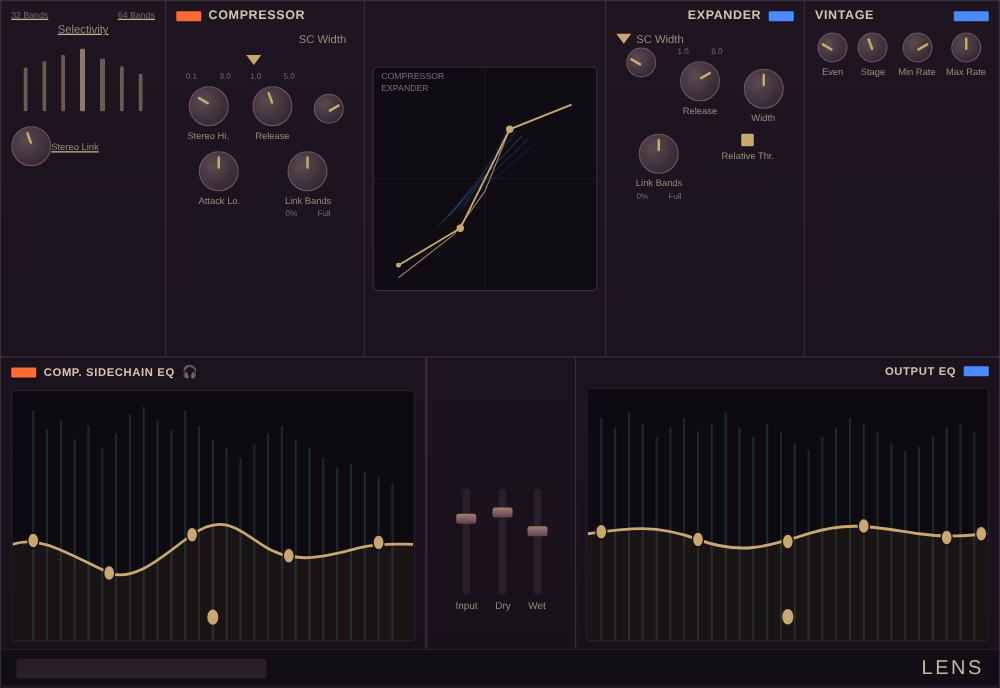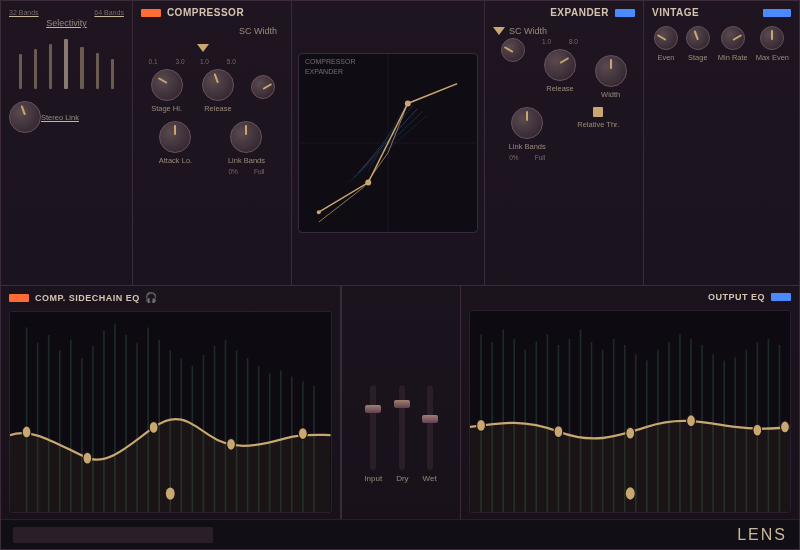--- a/index.html
+++ b/index.html
@@ -232,21 +232,21 @@
       align-items: center;
       justify-content: flex-end;
       padding: 6px;
       border-right: 1px solid #3a2a3a;
       border-left: 1px solid #3a2a3a;
     }
 
     .faders-container {
       display: flex;
       gap: 14px;
-      align-items: flex-start;
+      align-items: center;
       height: 110px;
       margin-bottom: 18px;
     }
 
     .fader-group {
       display: flex;
       flex-direction: column;
       align-items: center;
       gap: 4px;
     }
@@ -432,21 +432,21 @@
         <div class="down-triangle"></div>
       </div>
 
       <div class="knobs-row">
         <div class="knob-group">
           <div style="display:flex; justify-content:space-between; width:36px; margin-bottom:1px;">
             <span class="range-label">0.1</span>
             <span class="range-label">3.0</span>
           </div>
           <div class="knob knob-rot-left"></div>
-          <span class="knob-label">Stage Hi.</span>
+          <span class="knob-label">Stereo Hi.</span>
         </div>
         <div class="knob-group">
           <div style="display:flex; justify-content:space-between; width:36px; margin-bottom:1px;">
             <span class="range-label">1.0</span>
             <span class="range-label">5.0</span>
           </div>
           <div class="knob knob-rot-up"></div>
           <span class="knob-label">Release</span>
         </div>
         <div class="knob-group">
@@ -558,21 +558,21 @@
         <div class="knob-group">
           <div class="knob knob-small knob-rot-up"></div>
           <span class="knob-label">Stage</span>
         </div>
         <div class="knob-group">
           <div class="knob knob-small knob-rot-right"></div>
           <span class="knob-label">Min Rate</span>
         </div>
         <div class="knob-group">
           <div class="knob knob-small knob-rot-center"></div>
-          <span class="knob-label">Max Even</span>
+          <span class="knob-label">Max Rate</span>
         </div>
       </div>
     </div>
 
   </div>
 
   <div class="bottom-row">
 
     <div class="comp-sidechain-eq">
       <div class="section-header">

